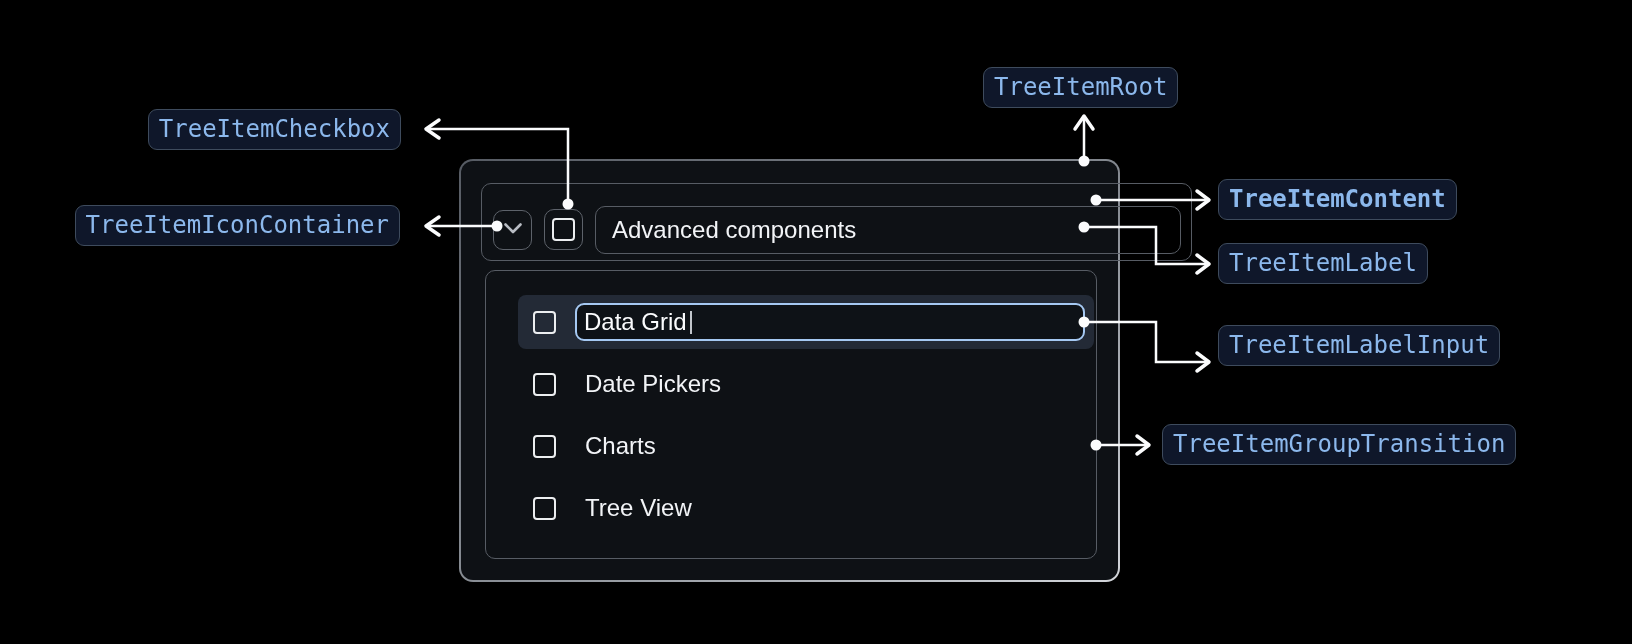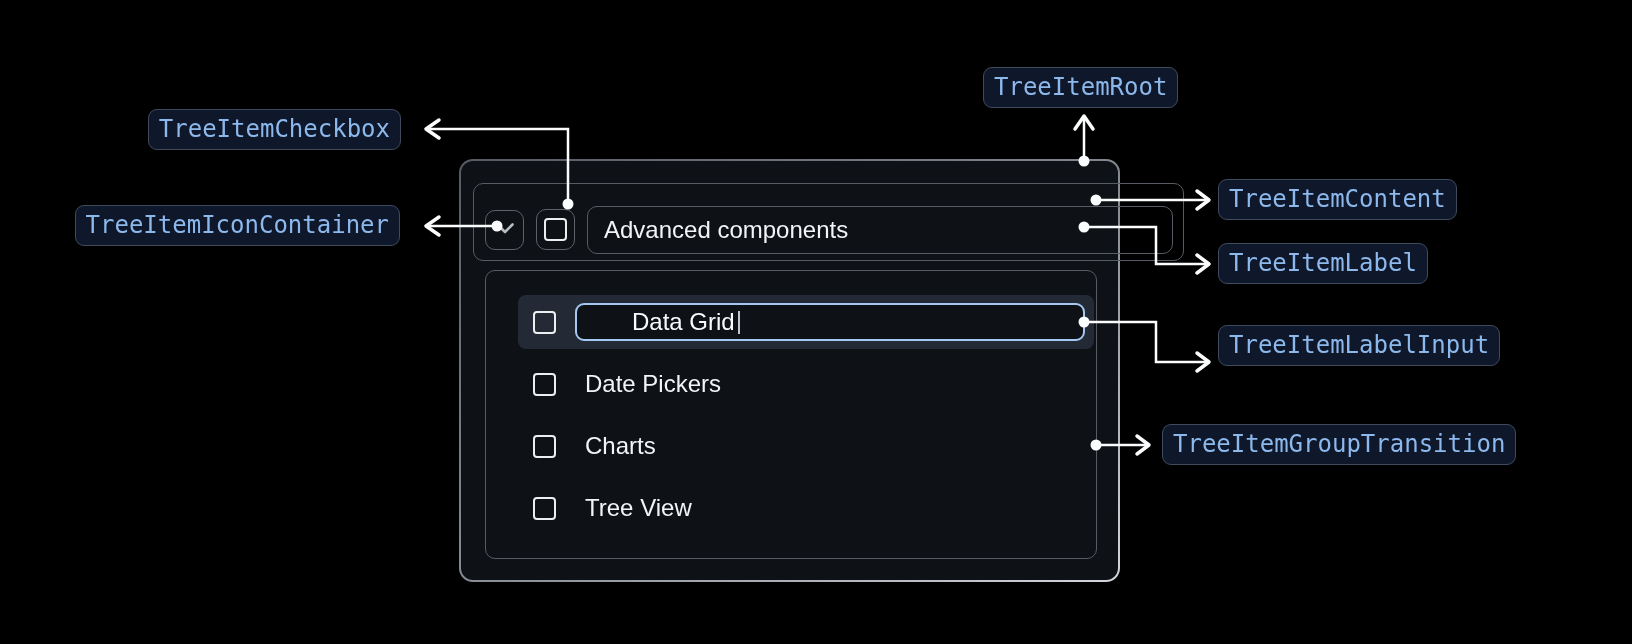--- a/index.html
+++ b/index.html
@@ -30,21 +30,21 @@
     left: 459px; top: 159px;
     width: 661px; height: 423px;
     border: 2px solid transparent;
     border-radius: 14px;
     background:
       linear-gradient(#0e1115, #0e1115) padding-box,
       linear-gradient(150deg, #565b63 0%, #8a8f96 55%, #d2d5da 100%) border-box;
   }
   .content-box {
     position: absolute;
-    left: 12px; top: 22px;
+    left: 20px; top: 22px;
     width: 711px; height: 78px;
     border: 1.5px solid #575c64;
     border-radius: 10px;
     display: flex; align-items: center;
     padding: 15px 10px 0 11px;
   }
   .square-btn {
     flex: none;
     width: 39px; height: 40px;
     border: 1.5px solid #5d626a;
@@ -94,21 +94,21 @@
     flex: 1;
     height: 38px;
     margin-left: 19px; margin-right: 9px;
     border: 2px solid #a5c8f2;
     border-radius: 9px;
     background: #0e1217;
     display: flex; align-items: center;
     padding-left: 7px;
     overflow: hidden;
   }
-  .edit-text { font-size: 24px; color: #fafbfd; white-space: nowrap; margin-left: 48px; }
+  .edit-text { font-size: 24px; color: #fafbfd; white-space: nowrap; }
   .caret { width: 2.5px; height: 23px; background: #c2c6cc; margin-left: 3px; flex: none; }
 
   
   .arrows {
     position: absolute; left: 0; top: 0;
     width: 1632px; height: 644px;
     pointer-events: none;
     z-index: 5;
   }
   .arrows .ln { stroke: #fbfcfd; stroke-width: 2.5; fill: none; }
@@ -116,21 +116,21 @@
   .arrows .dot { fill: #fbfcfd; }
 </style>
 </head>
 <body>
 
 <div class="canvas">
 
   <div class="badge" style="left:983px; top:67px;">TreeItemRoot</div>
   <div class="badge" style="right:1231px; top:109px;">TreeItemCheckbox</div>
   <div class="badge" style="right:1232px; top:205px;">TreeItemIconContainer</div>
-  <div class="badge" style="left:1218px; top:179px;">TreeItemContent</div>
+  <div class="badge" style="left:1218px; top:179px;font-weight:bold;">TreeItemContent</div>
   <div class="badge" style="left:1218px; top:243px;">TreeItemLabel</div>
   <div class="badge" style="left:1218px; top:325px;">TreeItemLabelInput</div>
   <div class="badge" style="left:1162px; top:424px;">TreeItemGroupTransition</div>
 
   <div class="root-box">
 
     <div class="content-box">
       <div class="square-btn">
         <span>
           <svg width="20" height="13" viewBox="0 0 20 13">

